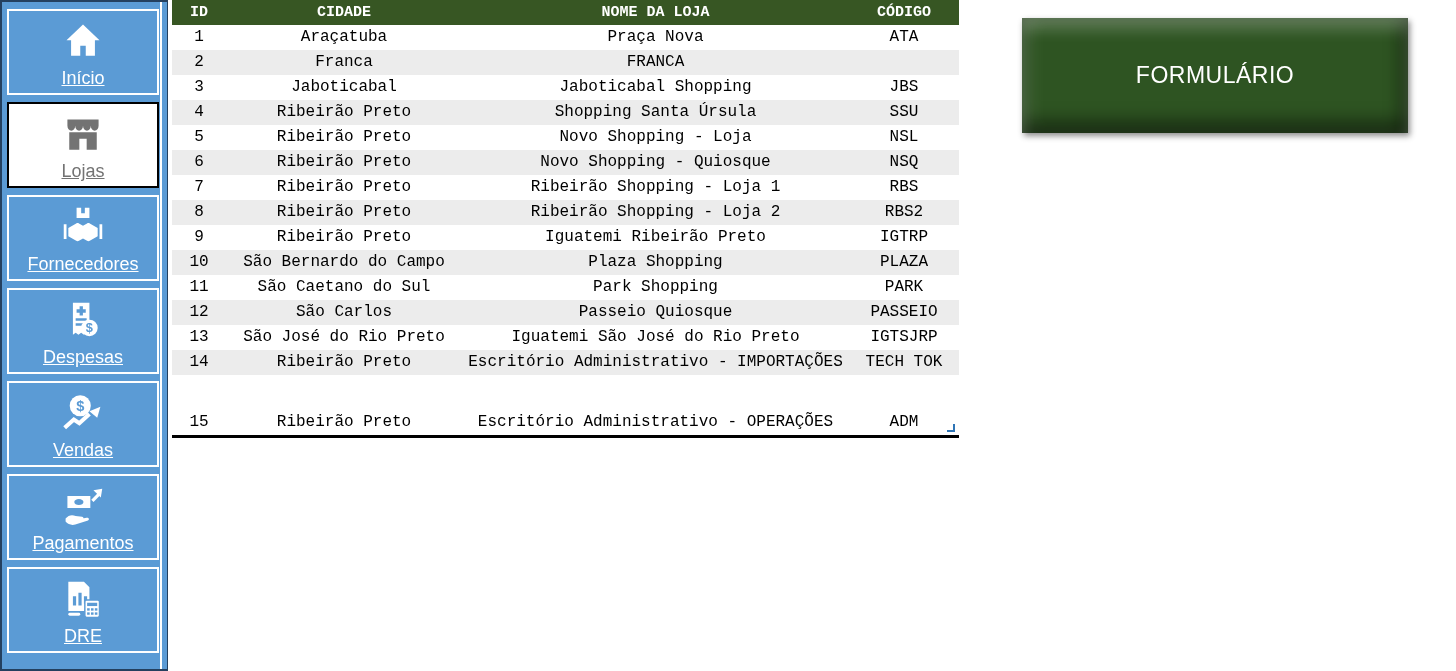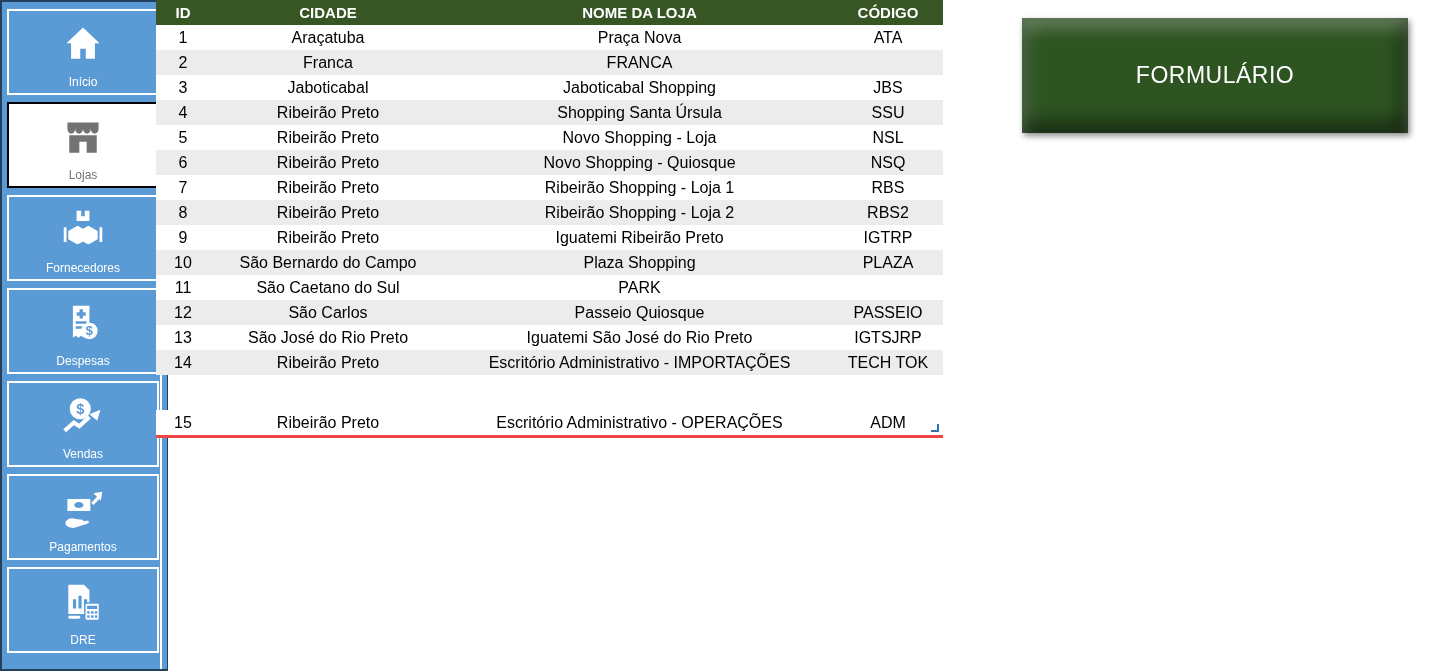--- a/index.html
+++ b/index.html
@@ -25,26 +25,27 @@
   }
   .nav-btn {
     height:86px; box-sizing:border-box; border:2px solid #ffffff;
     background:#5b9bd5; color:#ffffff; --cut:#5b9bd5;
     display:flex; flex-direction:column; align-items:center;
     justify-content:flex-end; padding:4px 2px 4px 2px; cursor:pointer;
   }
   .nav-btn.selected { background:#ffffff; border-color:#000000; color:#737373; --cut:#ffffff; }
   .nav-btn .icon { flex:1; display:flex; align-items:center; justify-content:center; }
   .nav-btn .icon svg { width:46px; height:44px; fill:currentColor; }
-  .nav-btn .label { font-size:12px; line-height:1.1; }
+  .nav-btn .label { font-size:18px; line-height:1.1;text-decoration:underline; }
 
   
   .stores-table {
-    position:absolute; left:156px; top:0; width:787px;
-    border-bottom:3px solid #ef4444;
+    position:absolute; left:172px; top:0; width:787px;
+    border-bottom:3px solid #000000;
+    font-family:Liberation Mono, monospace;
   }
   .t-row {
     display:grid; grid-template-columns:54px 236px 387px 110px;
     height:25px; align-items:center; text-align:center;
     font-size:16px; color:#000; background:#ffffff;
   }
   .t-row.head { background:#375623; color:#ffffff; font-weight:bold; font-size:15px; }
   .t-row.stripe { background:#ececec; }
   .t-cell { overflow:hidden; white-space:nowrap; line-height:25px; }
   .t-row.last { position:relative;margin-top:35px; }
@@ -218,20 +219,21 @@
         </div>
         <div class="t-row stripe">
           <div class="t-cell">10</div>
           <div class="t-cell">São Bernardo do Campo</div>
           <div class="t-cell">Plaza Shopping</div>
           <div class="t-cell">PLAZA</div>
         </div>
         <div class="t-row">
           <div class="t-cell">11</div>
           <div class="t-cell">São Caetano do Sul</div>
+          <div class="t-cell">Park Shopping</div>
           <div class="t-cell">PARK</div>
         </div>
         <div class="t-row stripe">
           <div class="t-cell">12</div>
           <div class="t-cell">São Carlos</div>
           <div class="t-cell">Passeio Quiosque</div>
           <div class="t-cell">PASSEIO</div>
         </div>
         <div class="t-row">
           <div class="t-cell">13</div>

